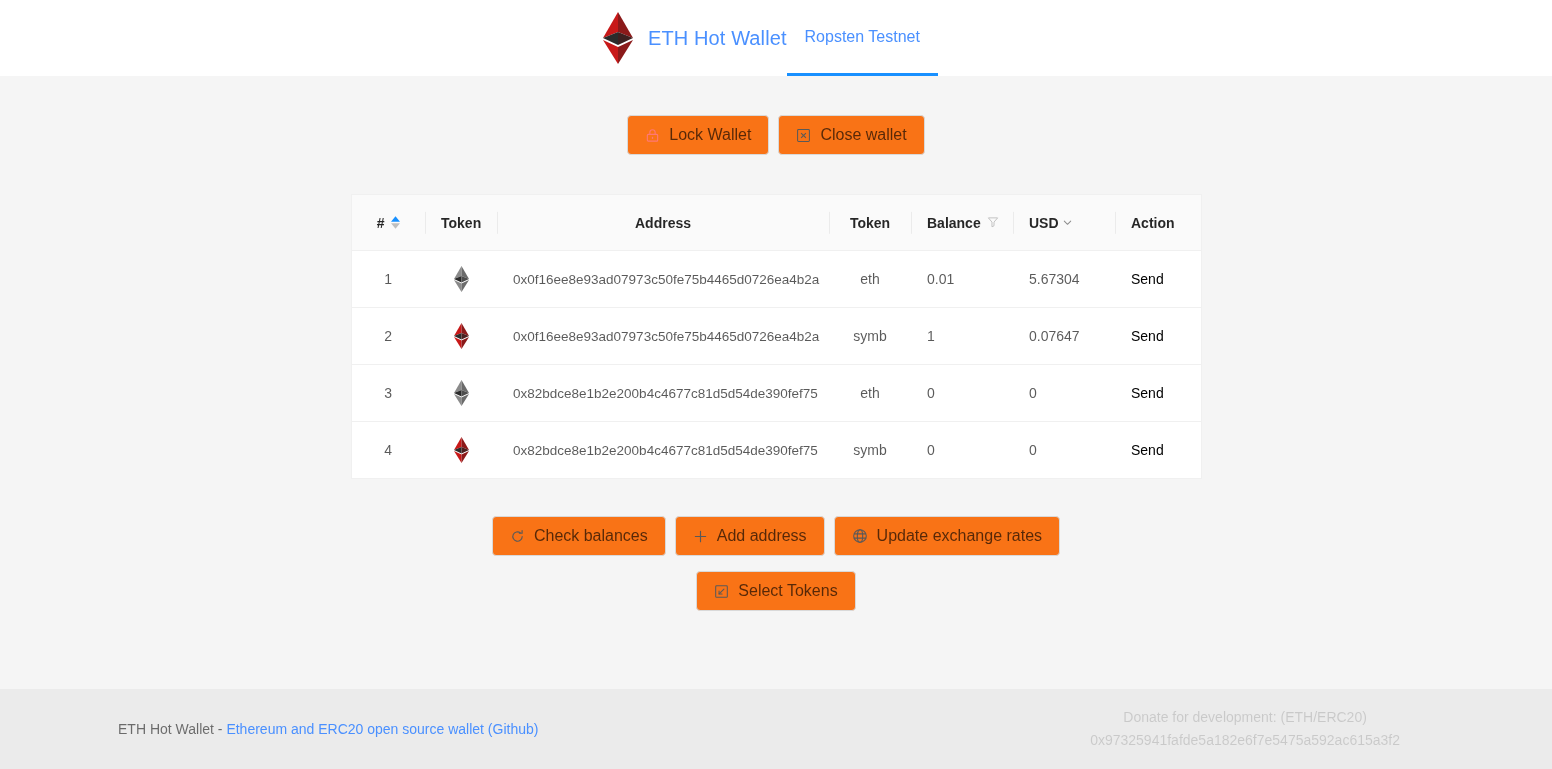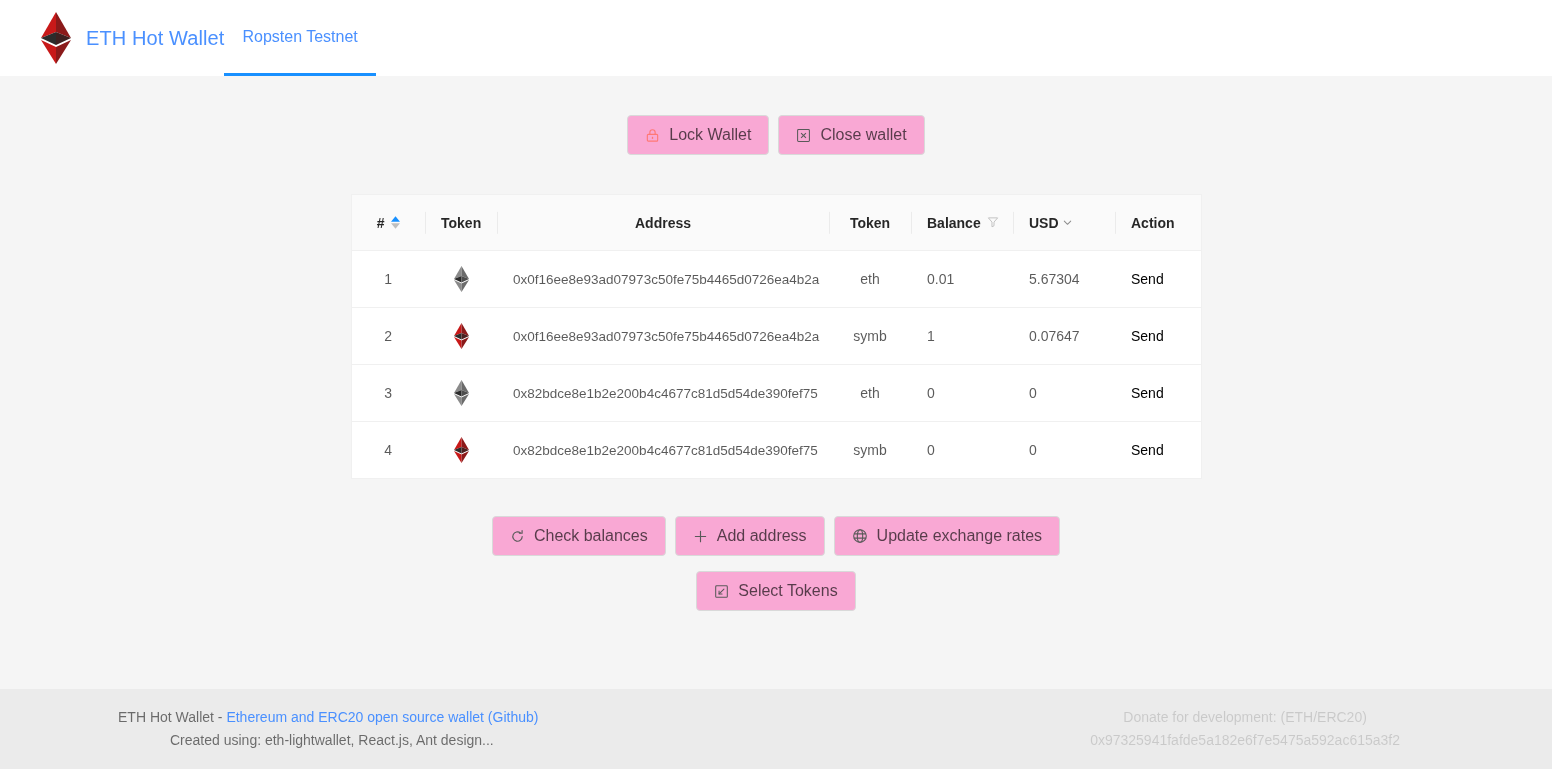--- a/index.html
+++ b/index.html
@@ -14,21 +14,21 @@
     color: rgba(0,0,0,0.65);
     background: #f5f5f5;
   }
 
   
   .header {
     height: 76px;
     background: #ffffff;
     display: flex;
     align-items: center;
-    justify-content: flex-start;
+    justify-content: center;
     padding: 0 52px 0 40px;
     position: relative;
   }
   .brand {
     display: flex;
     align-items: center;
     gap: 14px;
     text-decoration: none;
   }
   .brand-logo { width: 32px; height: 52px; display: block; }
@@ -64,21 +64,21 @@
     display: flex;
     justify-content: center;
     gap: 0;
   }
   .btn {
     display: inline-flex;
     align-items: center;
     gap: 9px;
     height: 40px;
     padding: 0 17px;
-    background: #f9a8d4;
+    background: #f97316;
     border: 1px solid #d9d9d9;
     border-radius: 4px;
     color: rgba(0,0,0,0.65);
     font-size: 16px;
     font-family: "Liberation Sans", sans-serif;
     cursor: pointer;
     line-height: 1;
     white-space: nowrap;
   }
   .btn + .btn { margin-left: 9px; }
@@ -393,19 +393,18 @@
       </span>
       <span>Select Tokens</span>
     </button>
   </div>
 
 </div>
 
 <div class="footer">
   <div class="footer-left">
     <div><span>ETH Hot Wallet - </span><a>Ethereum and ERC20 open source wallet (Github)</a></div>
-    <div class="line2">Created using: eth-lightwallet, React.js, Ant design...</div>
   </div>
   <div class="footer-right">
     <div>Donate for development: (ETH/ERC20)</div>
     <div>0x97325941fafde5a182e6f7e5475a592ac615a3f2</div>
   </div>
 </div>
 
 </body></html>

